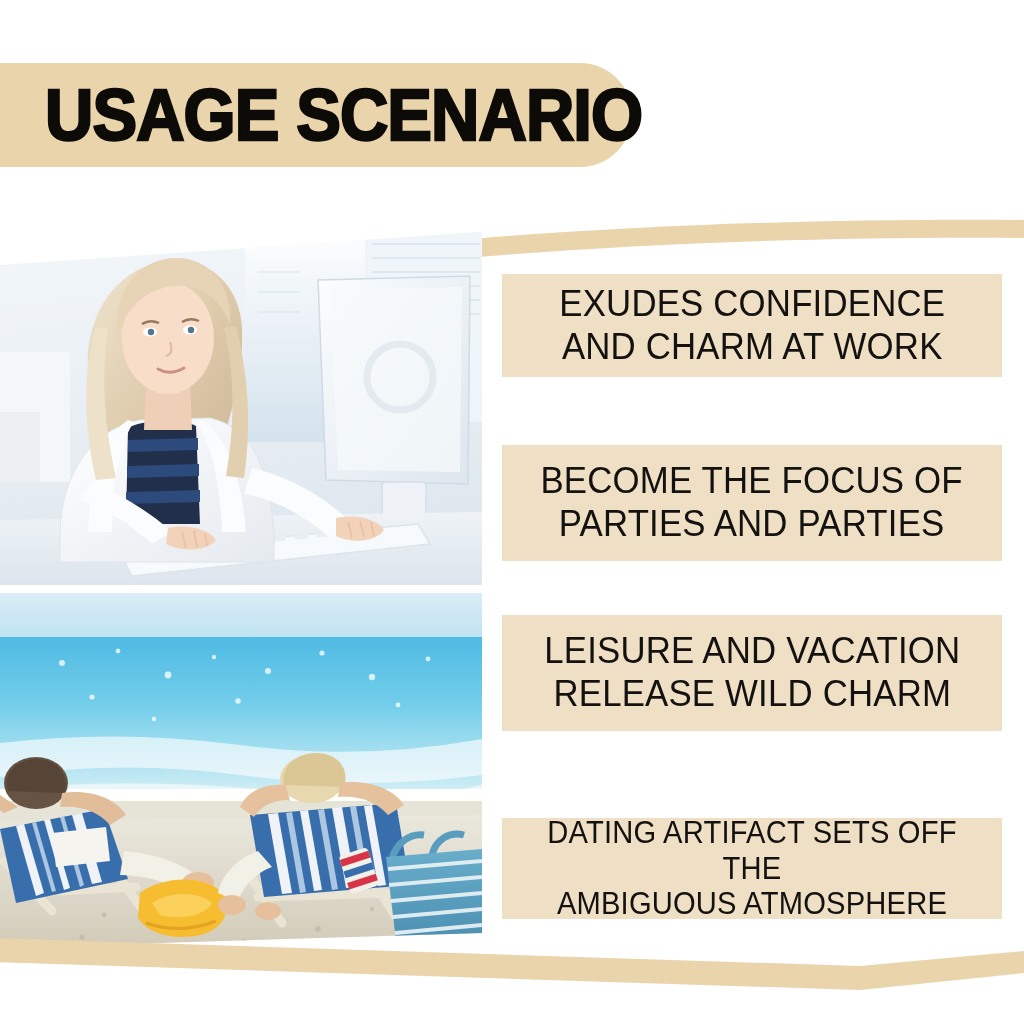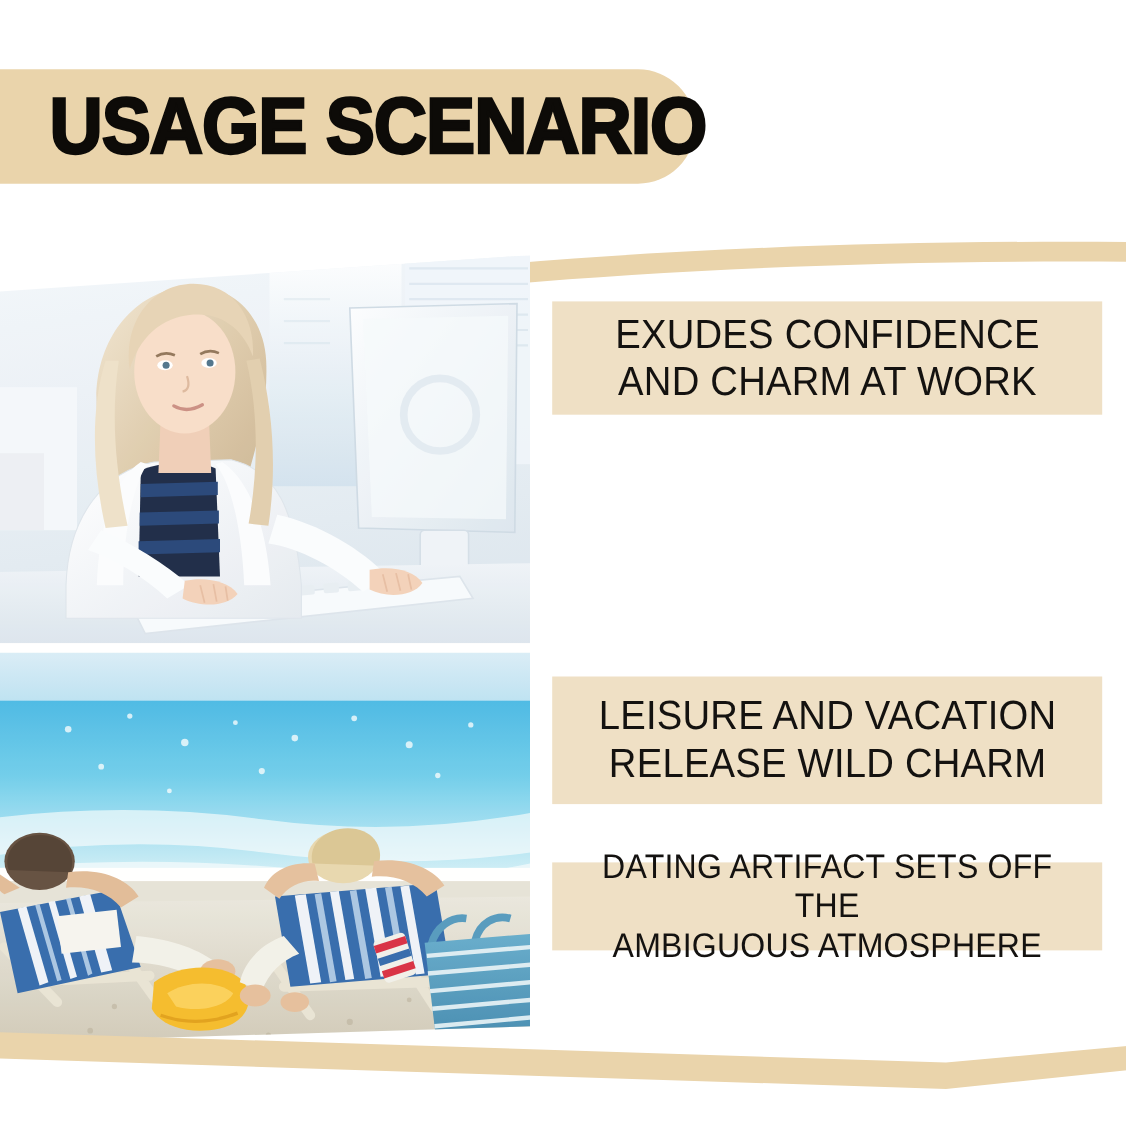--- a/index.html
+++ b/index.html
@@ -98,21 +98,21 @@
     width: 500px;
     background: #efe0c5;
     display: flex;
     align-items: center;
     justify-content: center;
     text-align: center;
   }
   .tb-1 { top: 274px; height: 103px; }
   .tb-2 { top: 445px; height: 116px; }
   .tb-3 { top: 615px; height: 116px; }
-  .tb-4 { top: 784px; height: 80px; }
+  .tb-4 { top: 818px; height: 101px; }
 
   .text-box p {
     margin: 0;
     font-family: "Liberation Sans Narrow", "Liberation Sans", sans-serif;
     color: #141210;
     font-weight: 400;
     line-height: 1.16;
     letter-spacing: 0.2px;
     transform: scaleX(0.94);
     padding: 0 14px;
@@ -407,20 +407,26 @@
     </svg>
   </div>
 
   <div class="text-box tb-1 size-lg">
     <p>
       <span>EXUDES CONFIDENCE</span><br>
       <span>AND CHARM AT WORK</span>
     </p>
   </div>
 
+  <div class="text-box tb-2 size-lg">
+    <p>
+      <span>BECOME THE FOCUS OF</span><br>
+      <span>PARTIES AND PARTIES</span>
+    </p>
+  </div>
 
   <div class="text-box tb-3 size-lg">
     <p>
       <span>LEISURE AND VACATION</span><br>
       <span>RELEASE WILD CHARM</span>
     </p>
   </div>
 
   <div class="text-box tb-4 size-sm">
     <p>

